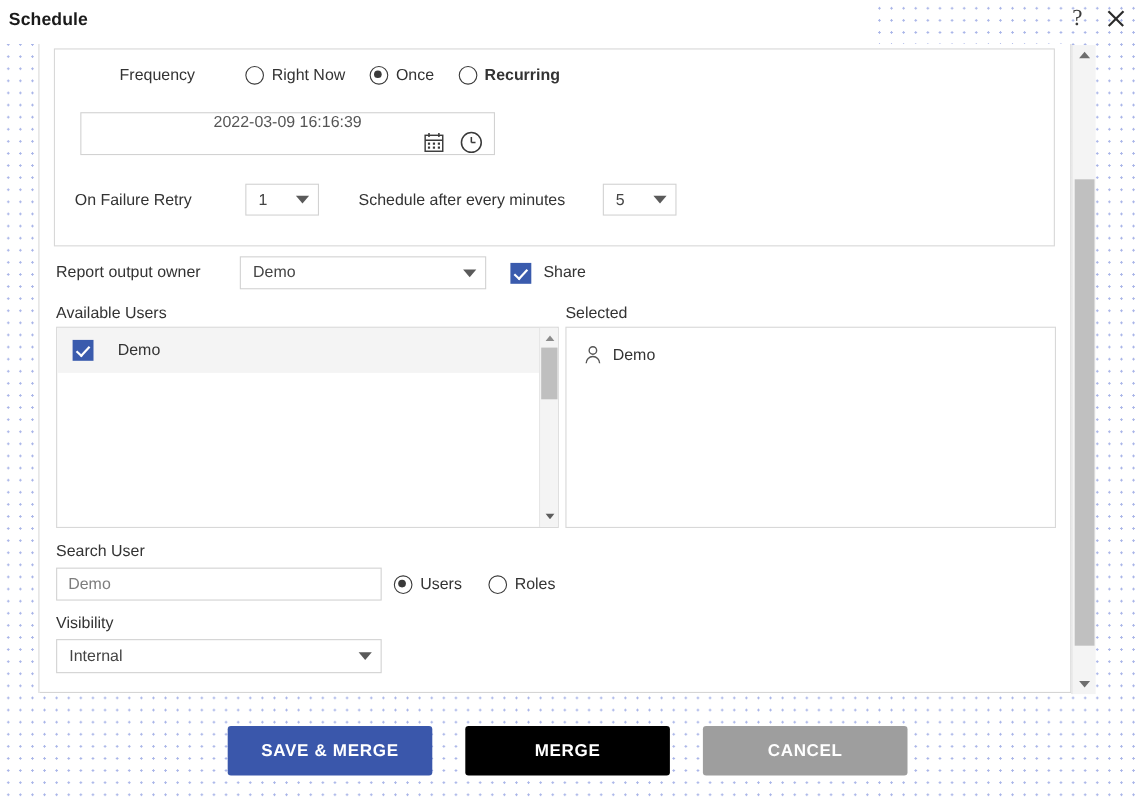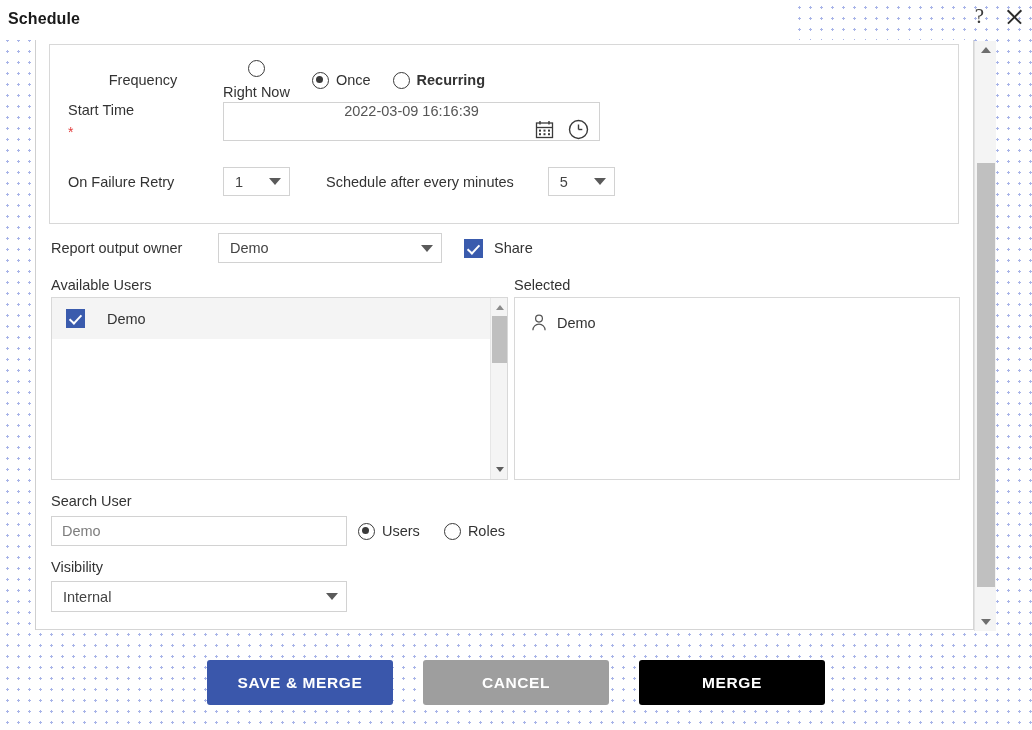--- a/index.html
+++ b/index.html
@@ -334,41 +334,37 @@
   </div>
 
   <div class="dialog-body">
     <div class="body-inner">
 
       <div class="sched-panel">
 
         <div class="row" style="left:18px; top:15px;">
           <div class="lbl" style="width:150px;text-align:center;">Frequency</div>
 
-          <div class="radio-group" style="margin-left:5px;flex-direction:column;">
+          <div class="radio-group" style="margin-left:5px;">
             <span class="radio"></span>
             <span class="radio-label">Right Now</span>
           </div>
 
           <div class="radio-group" style="margin-left:22px;">
             <span class="radio checked"></span>
             <span class="radio-label">Once</span>
           </div>
 
           <div class="radio-group" style="margin-left:22px;font-weight:bold;">
             <span class="radio"></span>
             <span class="radio-label">Recurring</span>
           </div>
         </div>
 
         <div class="row" style="left:18px; top:57px; align-items:flex-start;">
-          <div style="width:150px;">
-            <div class="lbl">Start Time</div>
-            <div class="req-star" style="margin-top:7px;">*</div>
-          </div>
           <div class="txt-input" style="width:377px; height:39px; margin-left:5px;">
             <span>2022-03-09 16:16:39</span>
             <span class="input-icons">
               <svg class="cal-ico" width="19" height="19" viewBox="0 0 19 19">
                 <rect x="1.5" y="3" width="16" height="14.5" fill="none" stroke="#3a3a3a" stroke-width="1.3"></rect>
                 <line x1="1.5" y1="7.5" x2="17.5" y2="7.5" stroke="#3a3a3a" stroke-width="1.3"></line>
                 <line x1="5" y1="1" x2="5" y2="4.5" stroke="#3a3a3a" stroke-width="1.4"></line>
                 <line x1="14" y1="1" x2="14" y2="4.5" stroke="#3a3a3a" stroke-width="1.4"></line>
                 <g fill="#3a3a3a">
                   <rect x="4" y="9.6" width="2" height="2"></rect>
@@ -471,17 +467,17 @@
         <span class="tri-up"></span>
       </div>
     <div class="thumb"></div>
     <div class="arrow down">
         <span class="tri-down"></span>
       </div>
   </div>
 
   <div class="footer">
     <button class="btn btn-primary">SAVE &amp; MERGE</button>
+    <button class="btn btn-dark">MERGE</button>
     <button class="btn btn-muted">CANCEL</button>
-    <button class="btn btn-dark">MERGE</button>
   </div>
 
 </div>
 
 </body></html>

